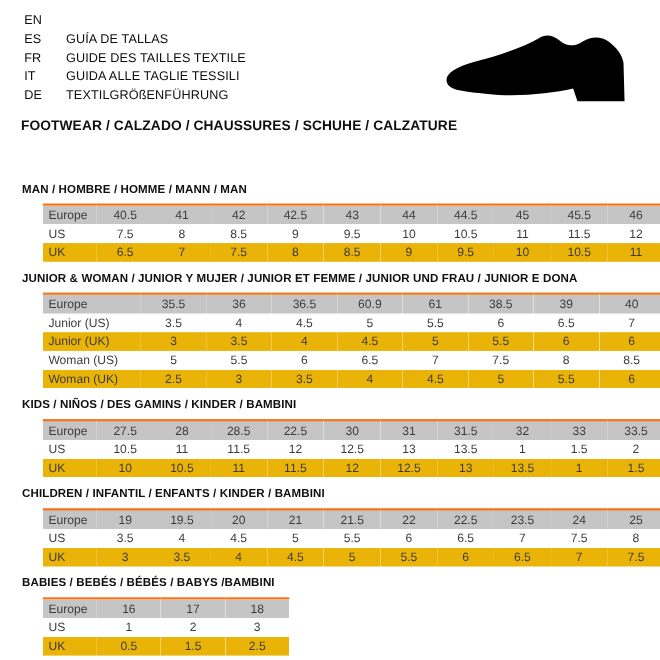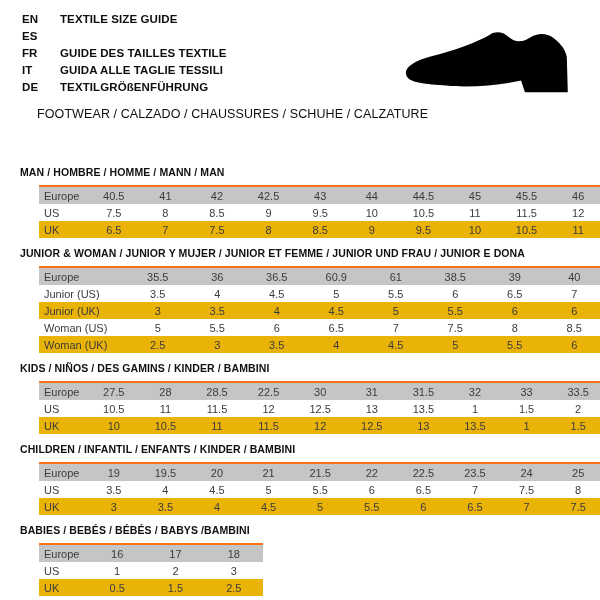--- a/index.html
+++ b/index.html
@@ -20,32 +20,32 @@
   .lang-block {
     position: absolute;
     top: 11px;
     left: 22px;
   }
   .lang-row {
     display: flex;
     height: 17px;
     line-height: 17px;
     font-size: 11.5px;
-    font-weight: bold;
+    font-weight: normal;
     color: #0e0e0e;
     letter-spacing: 0.1px;
   }
   .lang-code { width: 38px; }
 
   .category-header {
     position: absolute;
     top: 107px;
-    left: 37px;
+    left: 19px;
     font-size: 12.5px;
-    font-weight: normal;
+    font-weight: bold;
     color: #0e0e0e;
     letter-spacing: 0.1px;
   }
 
   
   .shoe-icon {
     position: absolute;
     top: 24px;
     left: 396px;
     width: 180px;
@@ -95,24 +95,24 @@
   tr.row-shaded td { background: #eab308; }
 </style>
 </head>
 <body>
 
 <div class="page">
 
   <div class="lang-block">
     <div class="lang-row">
       <span class="lang-code">EN</span>
-      <span class="lang-label">TEXTILE SIZE GUIDE</span>
     </div>
     <div class="lang-row">
       <span class="lang-code">ES</span>
+      <span class="lang-label">GUÍA DE TALLAS</span>
     </div>
     <div class="lang-row">
       <span class="lang-code">FR</span>
       <span class="lang-label">GUIDE DES TAILLES TEXTILE</span>
     </div>
     <div class="lang-row">
       <span class="lang-code">IT</span>
       <span class="lang-label">GUIDA ALLE TAGLIE TESSILI</span>
     </div>
     <div class="lang-row">

